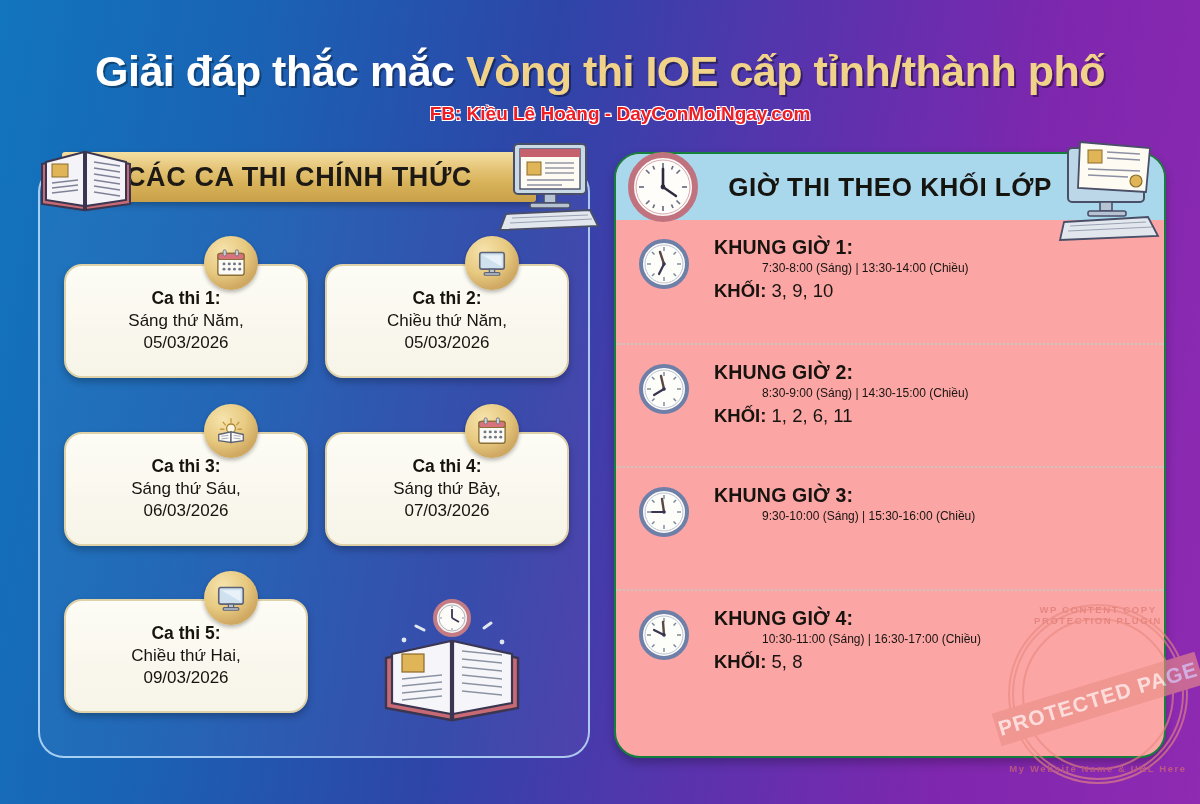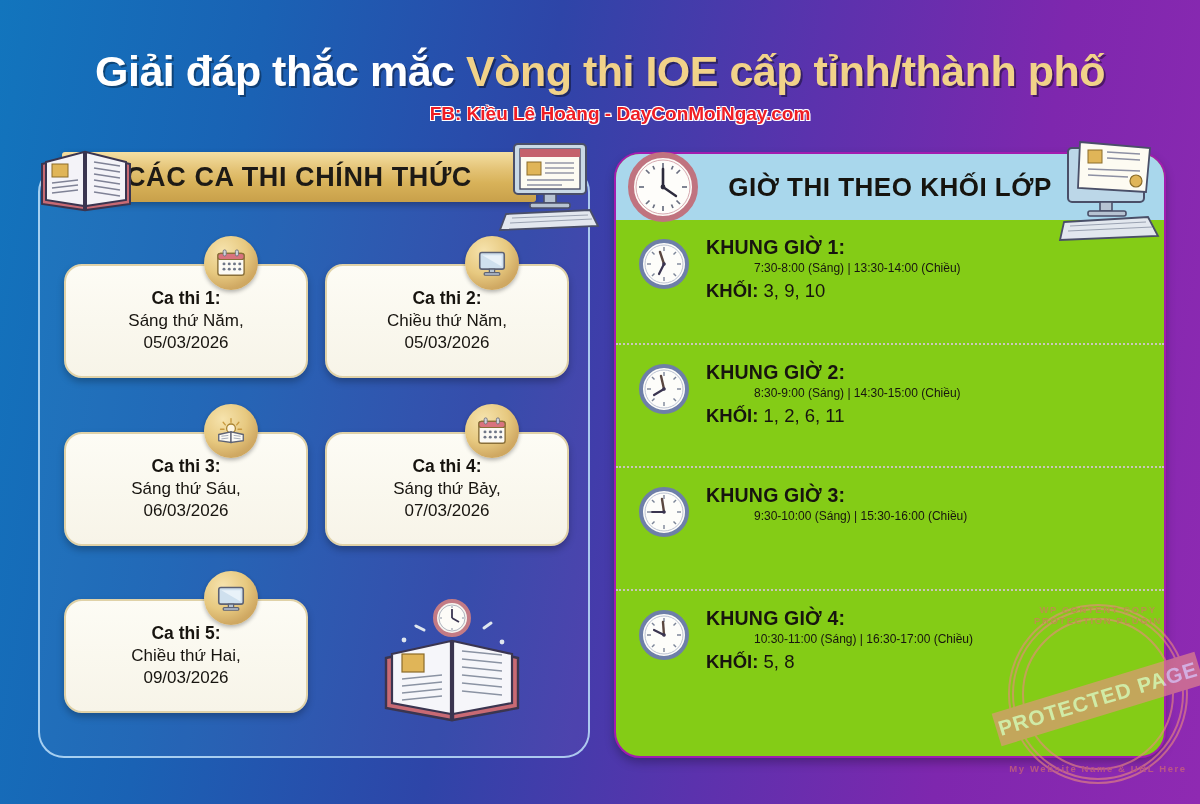--- a/index.html
+++ b/index.html
@@ -62,33 +62,33 @@
     display:flex;align-items:center;justify-content:center;z-index:4;
   }
   .badge svg{display:block;}
 
   
   .bookart{position:absolute;left:372px;top:596px;width:160px;height:140px;}
 
   
   .panelR{
     position:absolute;left:614px;top:152px;width:548px;height:602px;
-    background:#84cc16;border-radius:26px;
-    border:2px solid #a21caf;
+    background:#fca5a5;border-radius:26px;
+    border:2px solid #15803d;
     box-shadow:0 5px 10px rgba(0,0,0,.25);
     overflow:hidden;
   }
   .rhead{
     position:absolute;left:0;top:0;width:548px;height:66px;
     background:#a9d7ec;
     display:flex;align-items:center;justify-content:center;
   }
   .rhead .rtxt{font-size:26px;font-weight:bold;color:#16140f;letter-spacing:.5px;white-space:nowrap;}
   .rlist{position:absolute;left:0;top:66px;width:548px;}
-  .slot{position:relative;height:123px;padding:14px 18px 0 22px;box-sizing:border-box;display:flex;gap:16px;}
+  .slot{position:relative;height:123px;padding:14px 18px 0 22px;box-sizing:border-box;display:flex;gap:24px;}
   .slot+.slot{border-top:2px dotted #c9c7bb;}
   .slot .sclock{flex:0 0 auto;padding-top:4px;}
   .slot .stext{flex:1 1 auto;}
   .s-title{font-size:19.5px;font-weight:bold;color:#17140f;letter-spacing:.2px;line-height:1.35;}
   .s-times{font-size:12px;color:#17140f;line-height:1.45;white-space:nowrap;margin-left:48px;}
   .s-grade{font-size:18.5px;color:#17140f;line-height:1.45;}
   .s-grade b{font-weight:bold;}
 
   
   .compL{position:absolute;left:496px;top:140px;width:108px;height:92px;z-index:6;}

